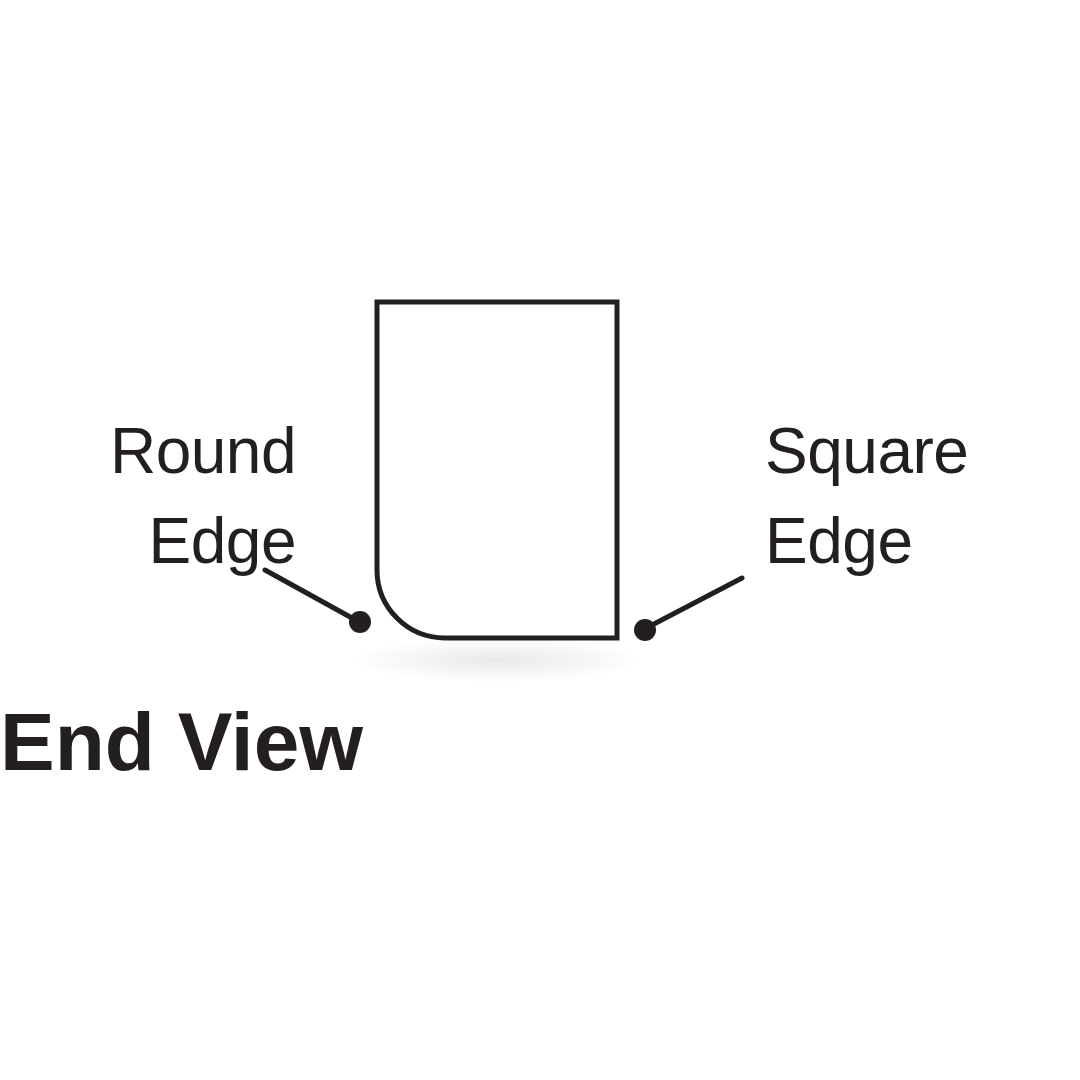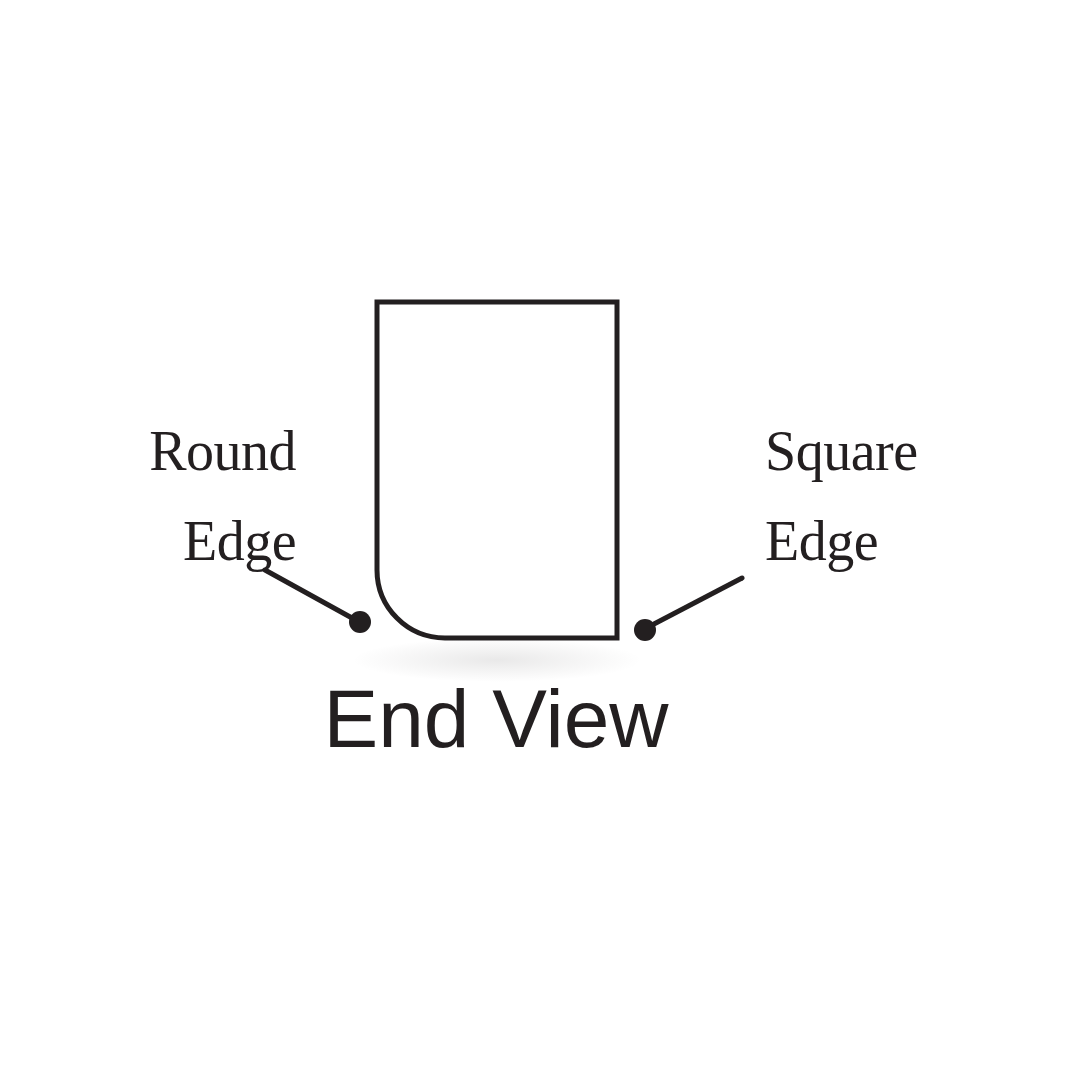--- a/index.html
+++ b/index.html
@@ -22,23 +22,23 @@
   #figure-svg {
     position: absolute;
     left: 0;
     top: 0;
     width: 1080px;
     height: 1080px;
     display: block;
   }
   .label-text {
     position: absolute;
-    font-family: Liberation Serif, serif;
+    font-family: Liberation Sans, sans-serif;
     font-weight: 400;
-    font-size: 56px;
+    font-size: 64px;
     line-height: 90px;
     color: #231f20;
     letter-spacing: -0.5px;
     white-space: pre;
   }
   #label-round {
     left: 0px;
     top: 406px;
     width: 296px;
     text-align: right;
@@ -46,25 +46,24 @@
   #label-square {
     left: 755px;
     top: 406px;
     width: 325px;
     text-align: left;
     margin-left: 10px;
   }
   #caption-end-view {
     position: absolute;
     left: 0px;
-    top: 676px;
+    top: 699px;
     width: 992px;
-    text-align: center;
     font-family: "Liberation Sans", sans-serif;
-    font-weight: 400;
+    font-weight: 700;
     font-size: 82px;
     line-height: 86px;
     color: #231f20;
     letter-spacing: 0px;
     white-space: pre;
   }
 </style>
 </head>
 <body>
 

